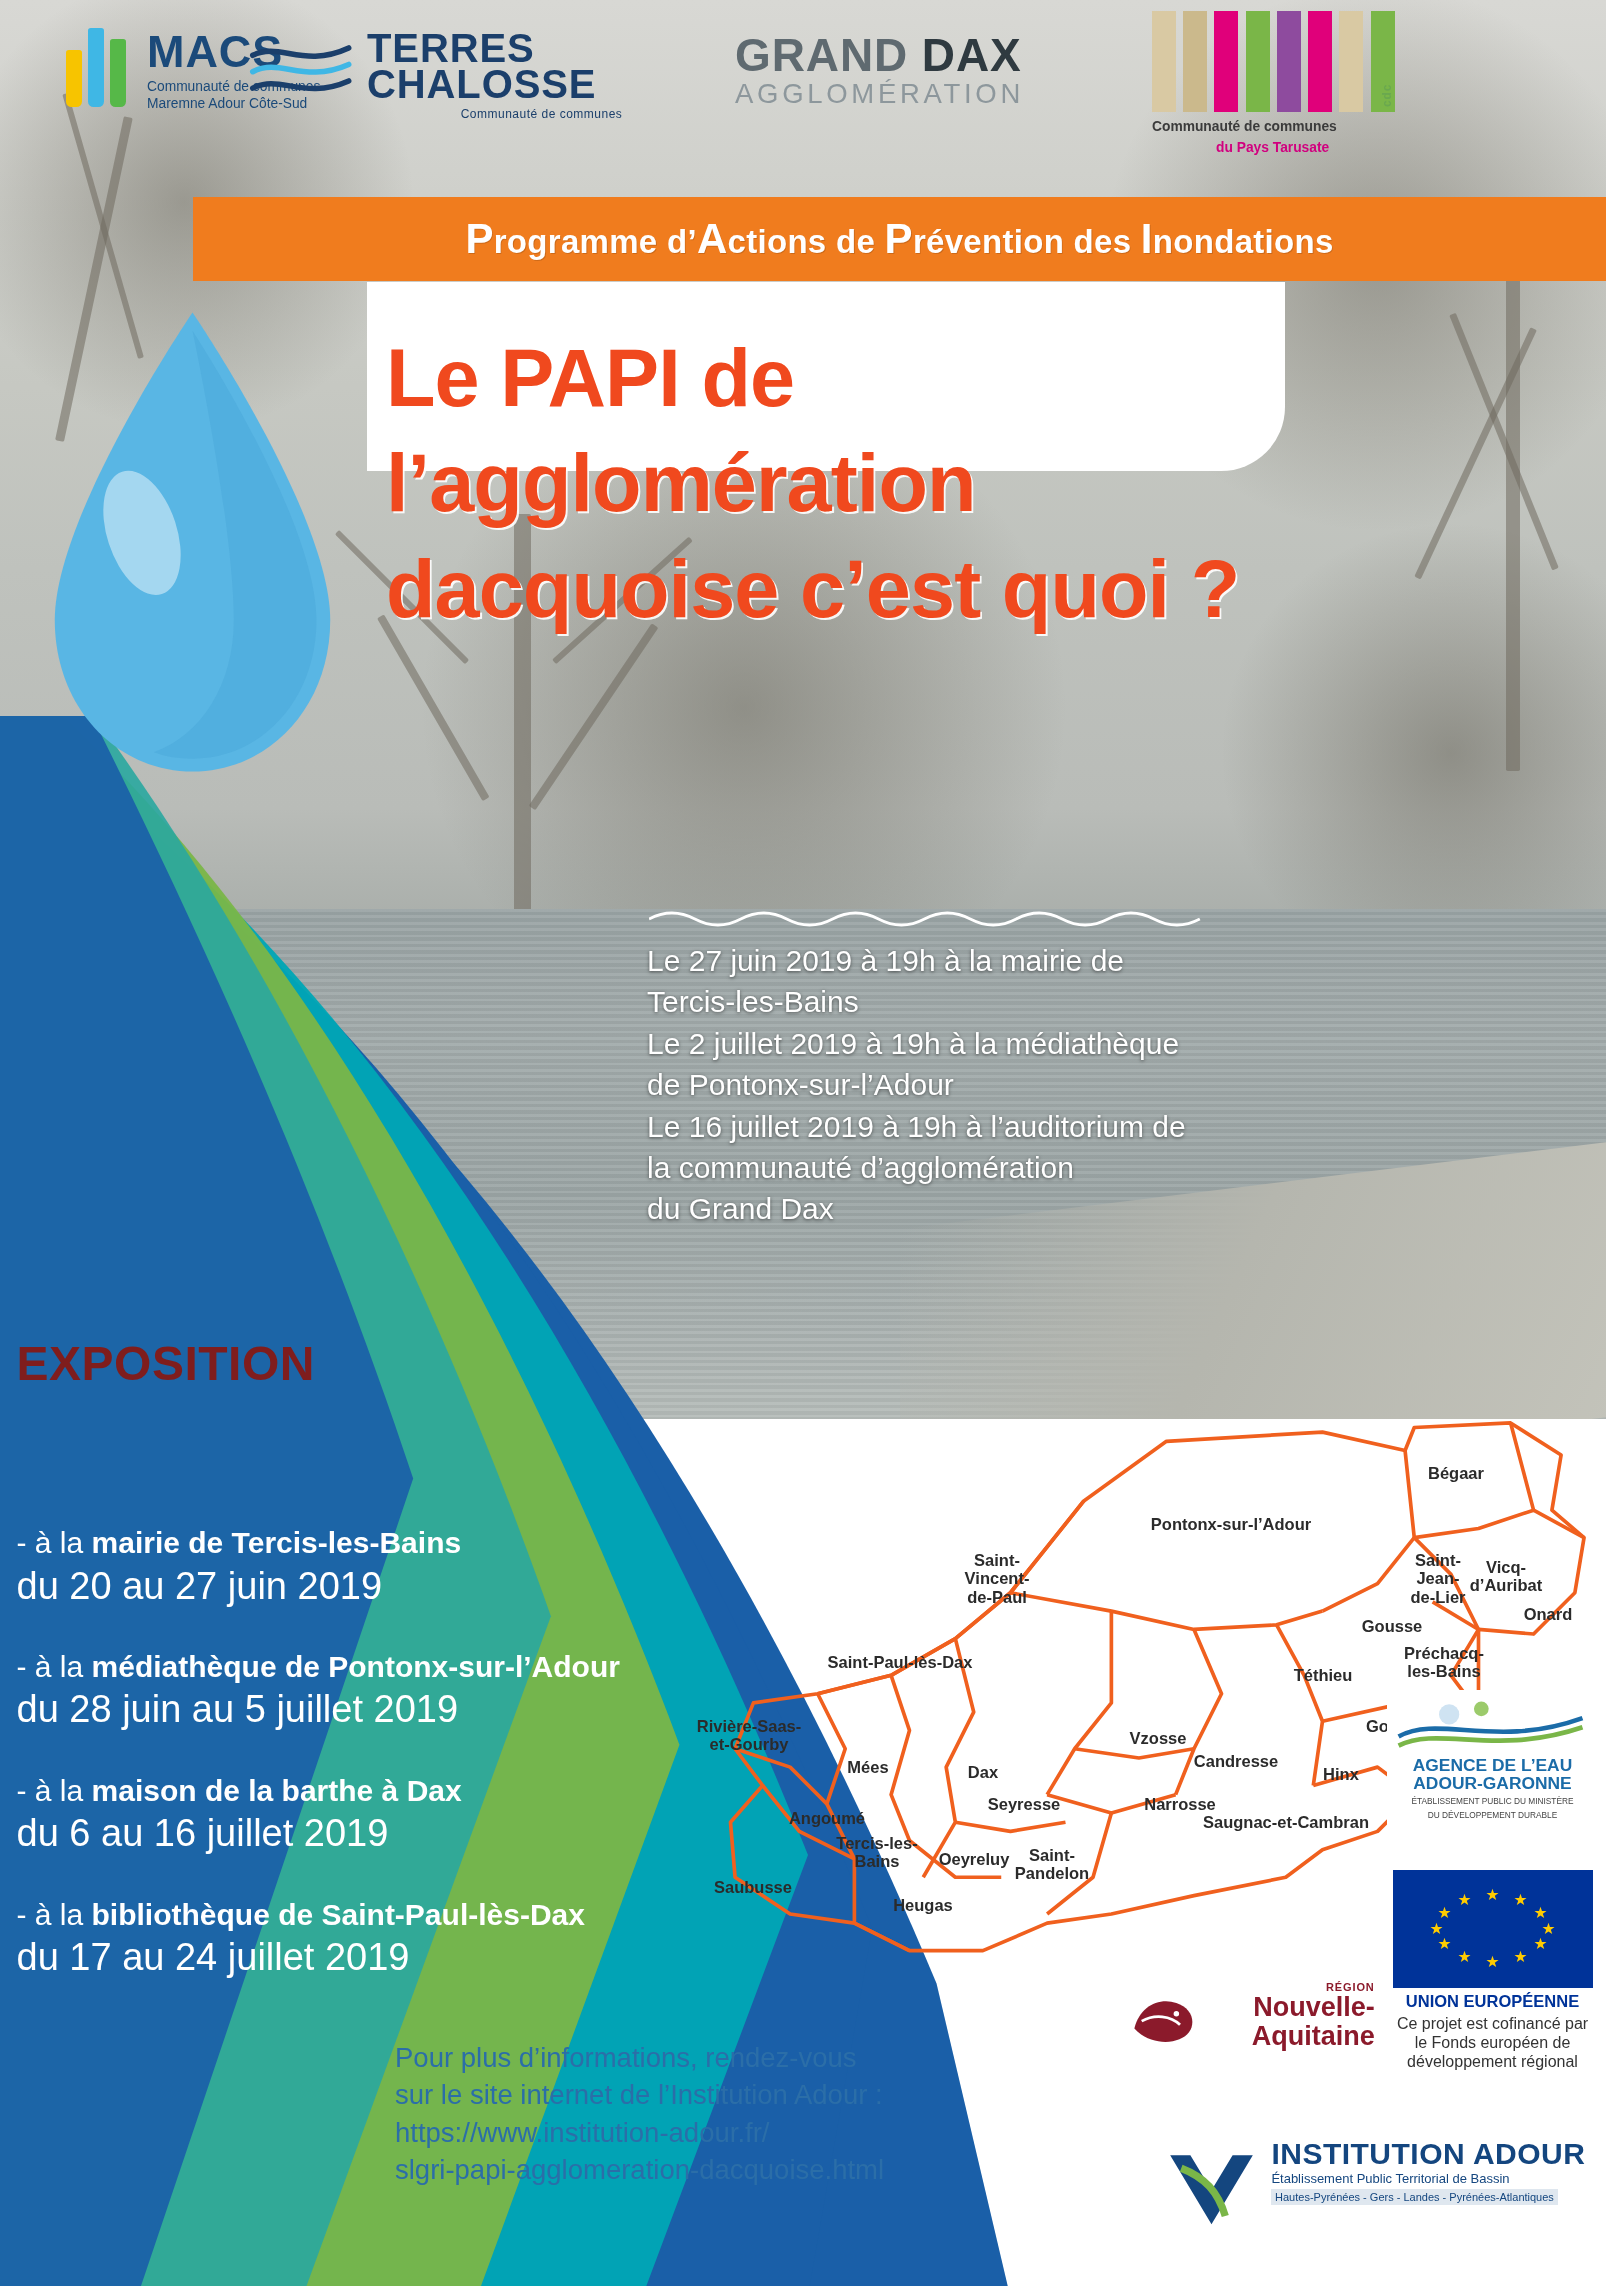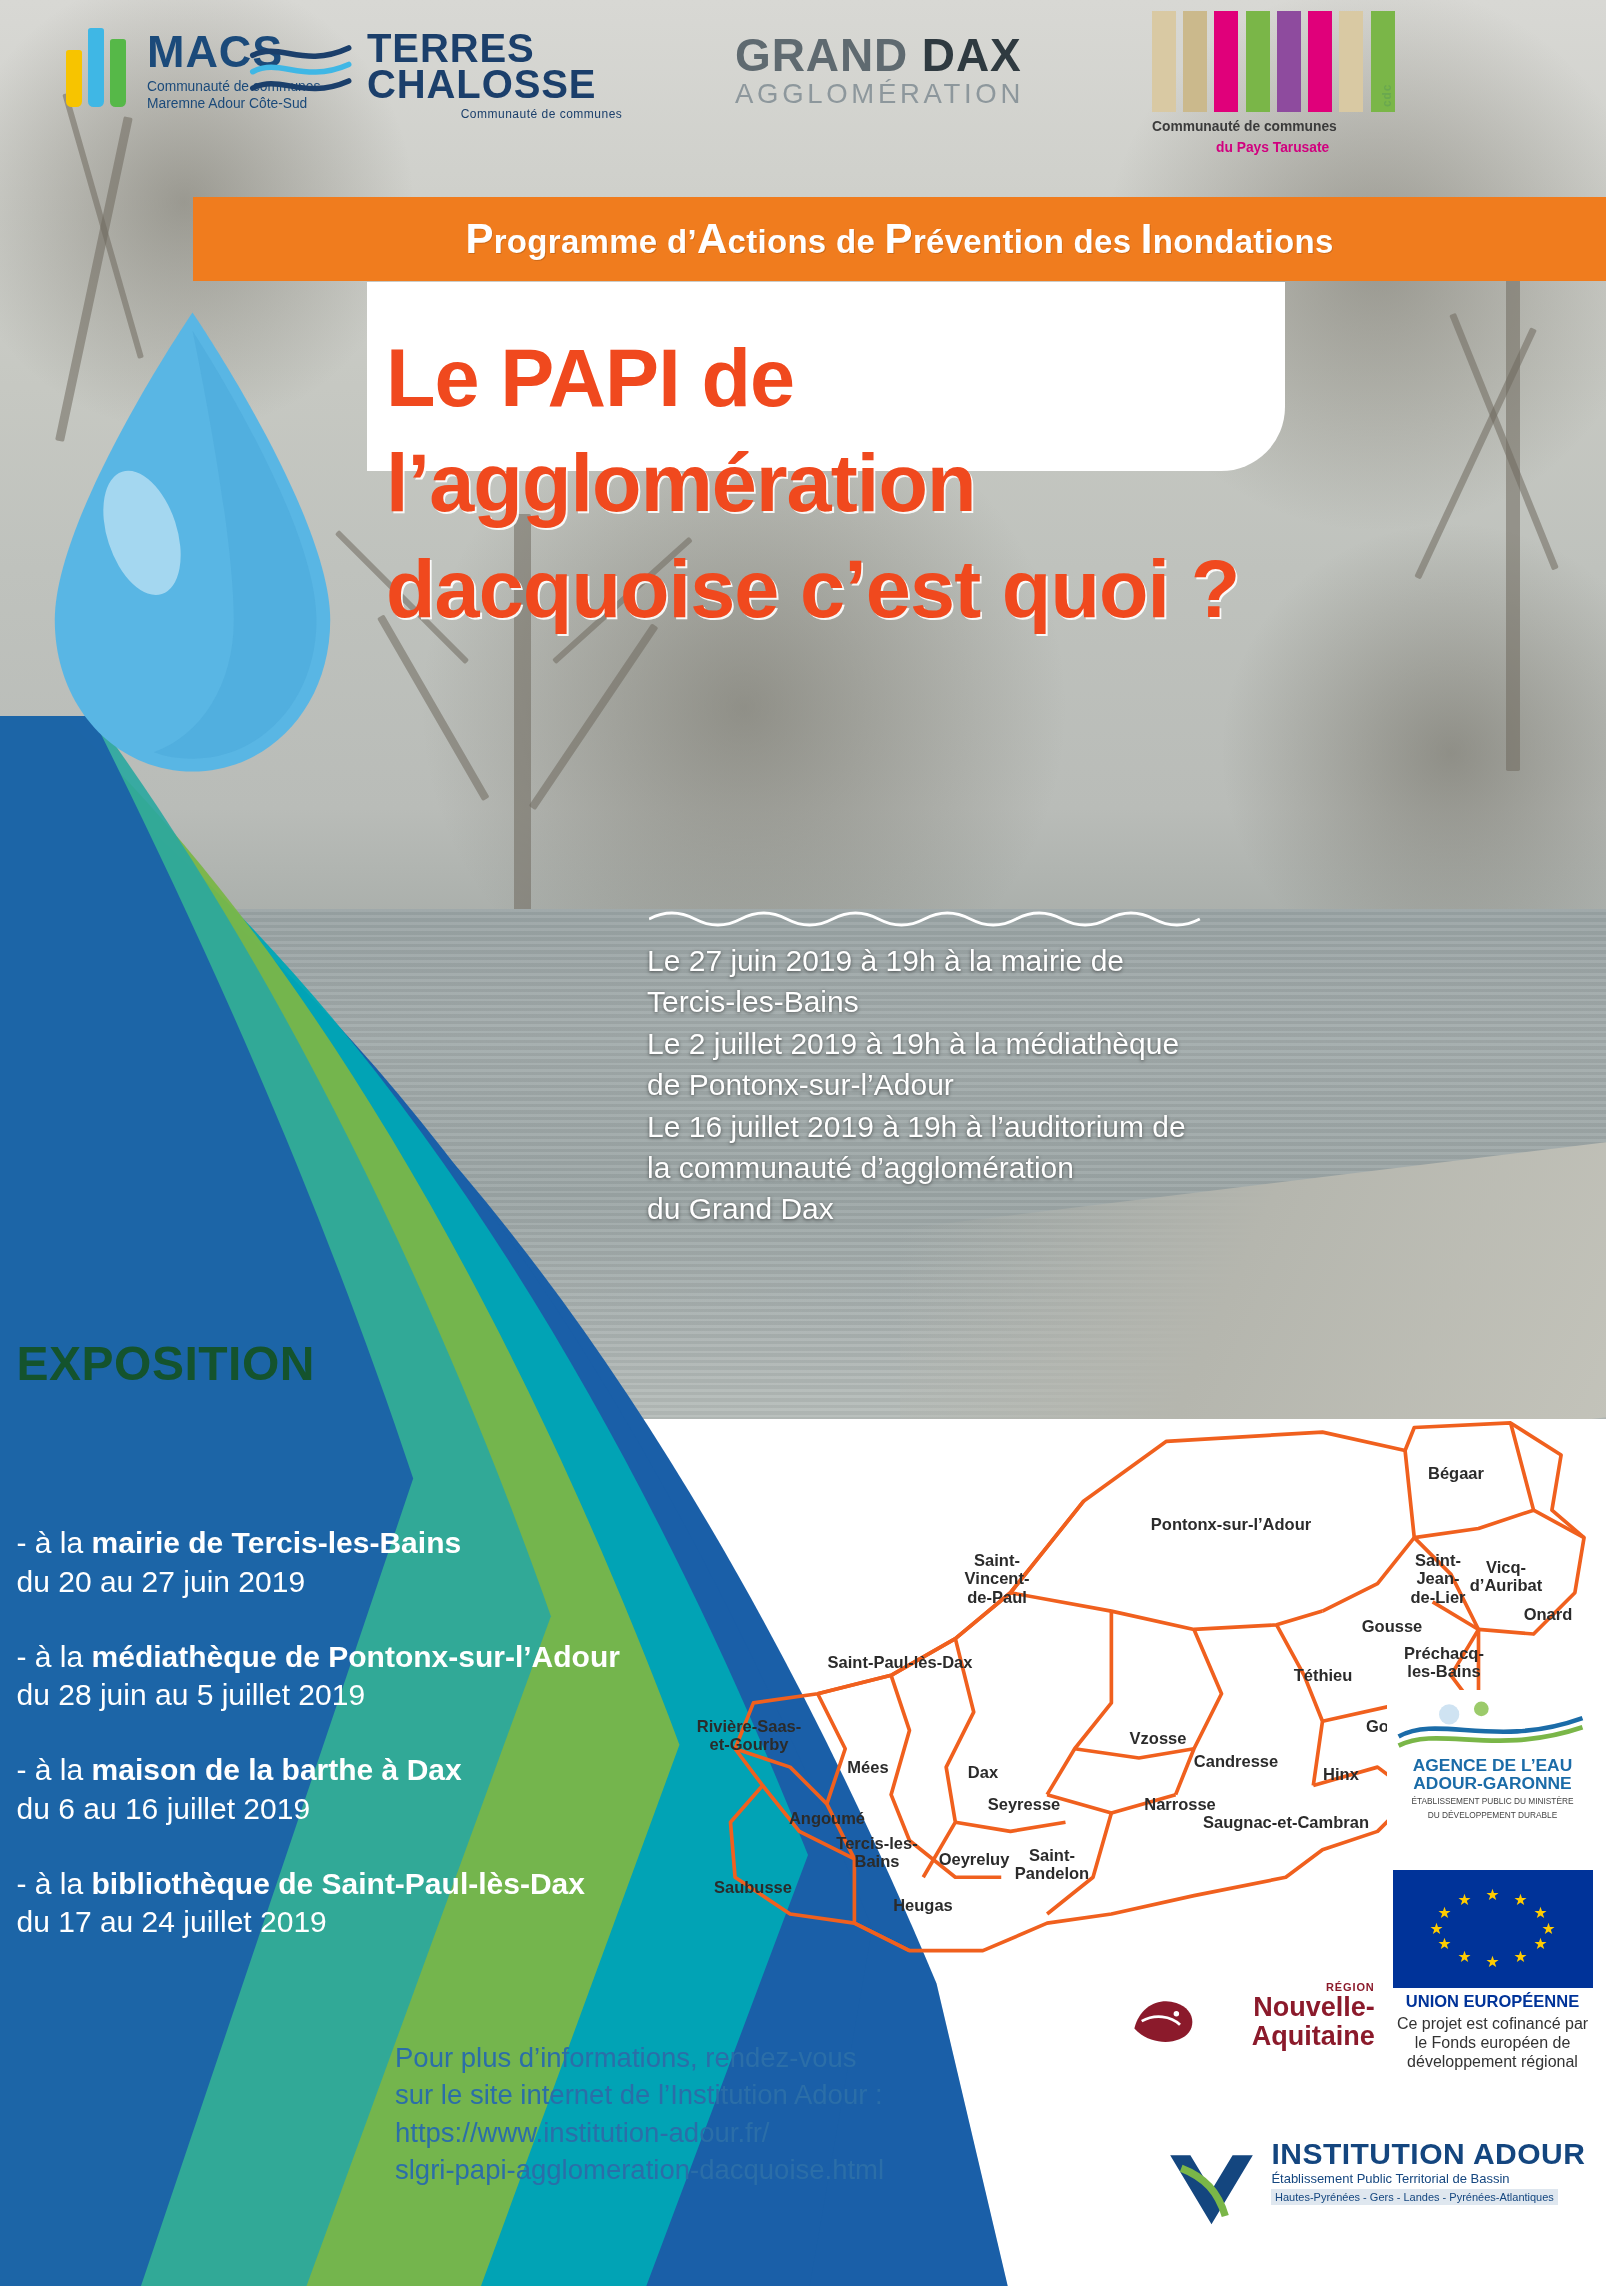--- a/index.html
+++ b/index.html
@@ -125,27 +125,27 @@
     text-shadow:0 0.9px 2.8px rgba(0,0,0,.45);
   }
   .reunions .wave { width:560px; height:24px; display:block; margin:1.8px 0 9.2px 1.8px;}
   .reunions .line{
     font-size:30px; line-height:1.38; text-shadow:0 0.9px 3.7px rgba(0,0,0,.55);
   }
 
   
   .expo-title{
     position:absolute; left:16.5px; top:1336px;
-    font-size:48px; font-weight:bold; color:#14532d; letter-spacing:0.5px;
+    font-size:48px; font-weight:bold; color:#7f1d1d; letter-spacing:0.5px;
   }
   .expo-list{ position:absolute; left:16.5px; top:1524px; width:826px; color:#ffffff; }
   .expo-item{ margin-bottom:37px; }
   .expo-item .a{ font-size:30px; line-height:1.25; }
   .expo-item .a b{ font-weight:bold; }
-  .expo-item .b{ font-size:30px; line-height:1.3; }
+  .expo-item .b{ font-size:38px; line-height:1.3; }
 
   
   .map { position:absolute; left:680px; top:1400px; width:927px; height:670px; }
   .map svg { position:absolute; left:0; top:0; }
   .mlab{
     position:absolute; color:#2b2b2b; font-size:16.5px; font-weight:bold;
     line-height:1.12; text-align:center; white-space:pre-line;
     transform:translate(-50%,-50%);
   }
 

